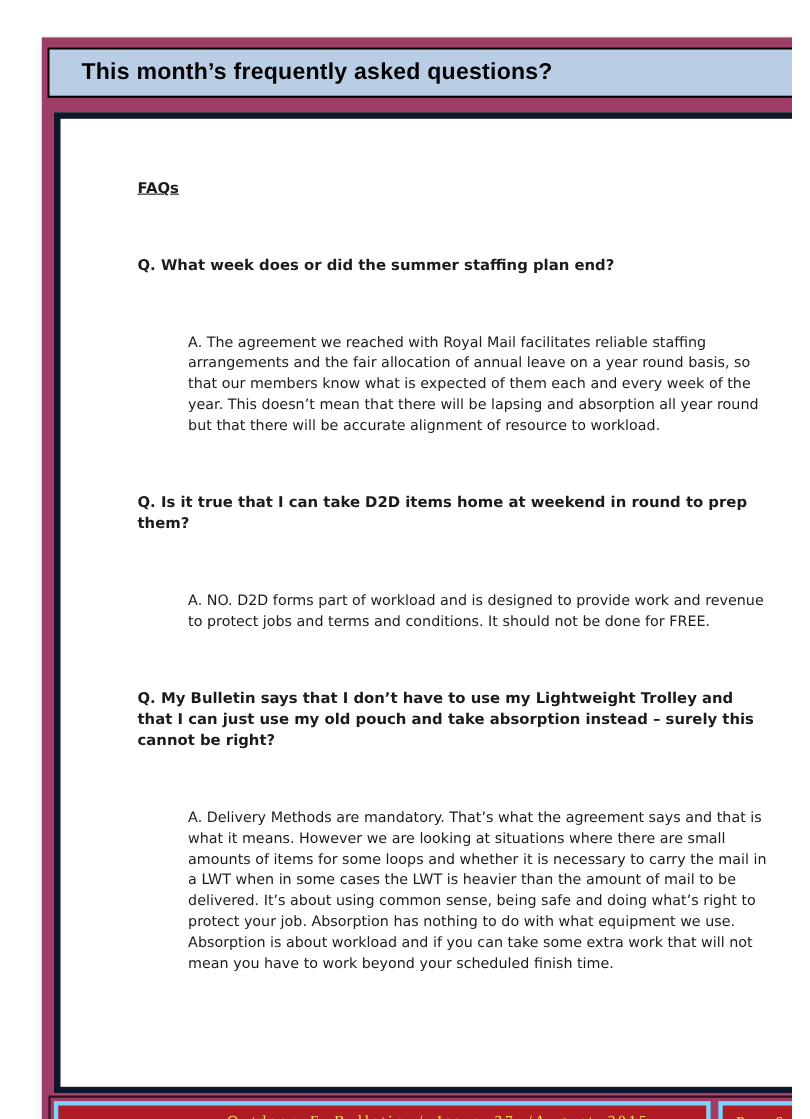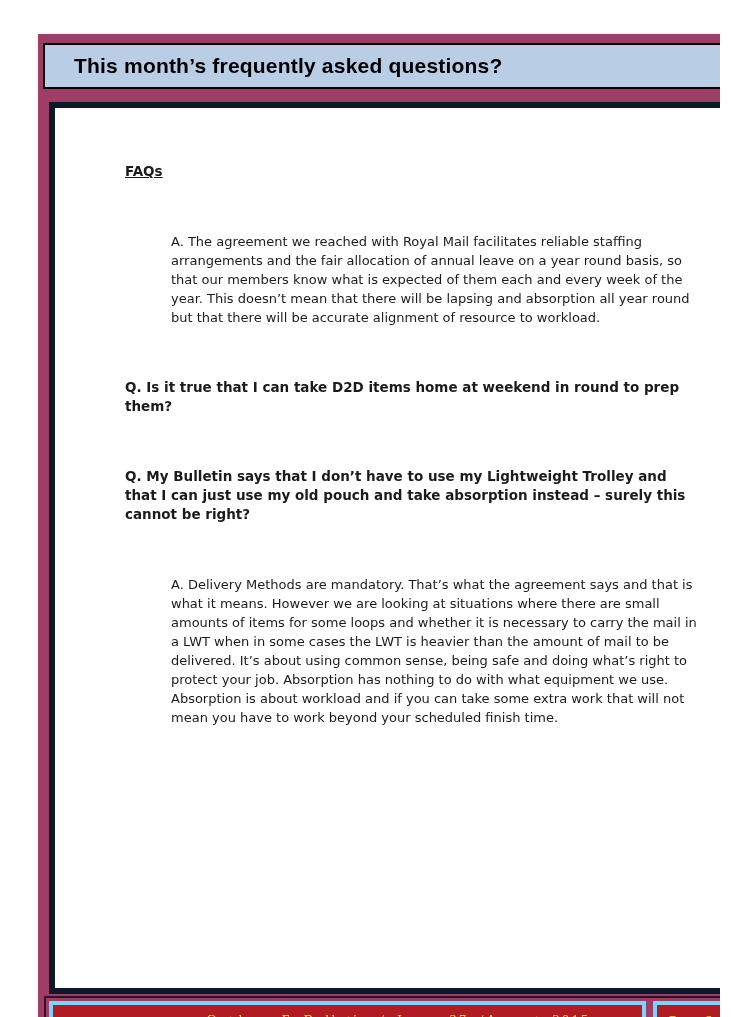--- a/index.html
+++ b/index.html
@@ -71,23 +71,25 @@
 
     <div class="title-bar">
       <h1>This month’s frequently asked questions?</h1>
     </div>
 
     <div class="content-box">
       <div class="text">
 
         <div class="faq-heading">FAQs</div>
 
+        <div class="question">Q. What week does or did the summer staffing plan end?</div>
         <div class="answer">A. The agreement we reached with Royal Mail facilitates reliable staffing arrangements and the fair allocation of annual leave on a year round basis, so that our members know what is expected of them each and every week of the year. This doesn’t mean that there will be lapsing and absorption all year round but that there will be accurate alignment of resource to workload.</div>
 
         <div class="question">Q. Is it true that I can take D2D items home at weekend in round to prep them?</div>
+        <div class="answer">A. NO. D2D forms part of workload and is designed to provide work and revenue to protect jobs and terms and conditions. It should not be done for FREE.</div>
 
         <div class="question">Q. My Bulletin says that I don’t have to use my Lightweight Trolley and that I can just use my old pouch and take absorption instead – surely this cannot be right?</div>
         <div class="answer">A. Delivery Methods are mandatory. That’s what the agreement says and that is what it means. However we are looking at situations where there are small amounts of items for some loops and whether it is necessary to carry the mail in a LWT when in some cases the LWT is heavier than the amount of mail to be delivered. It’s about using common sense, being safe and doing what’s right to protect your job. Absorption has nothing to do with what equipment we use. Absorption is about workload and if you can take some extra work that will not mean you have to work beyond your scheduled finish time.</div>
 
       </div>
     </div>
 
     <div class="footer-bar">
       <div class="footer-cell main">Outdoor E Bulletin / Issue 37 /August 2015</div>
       <div class="footer-cell page">Page 6</div>

